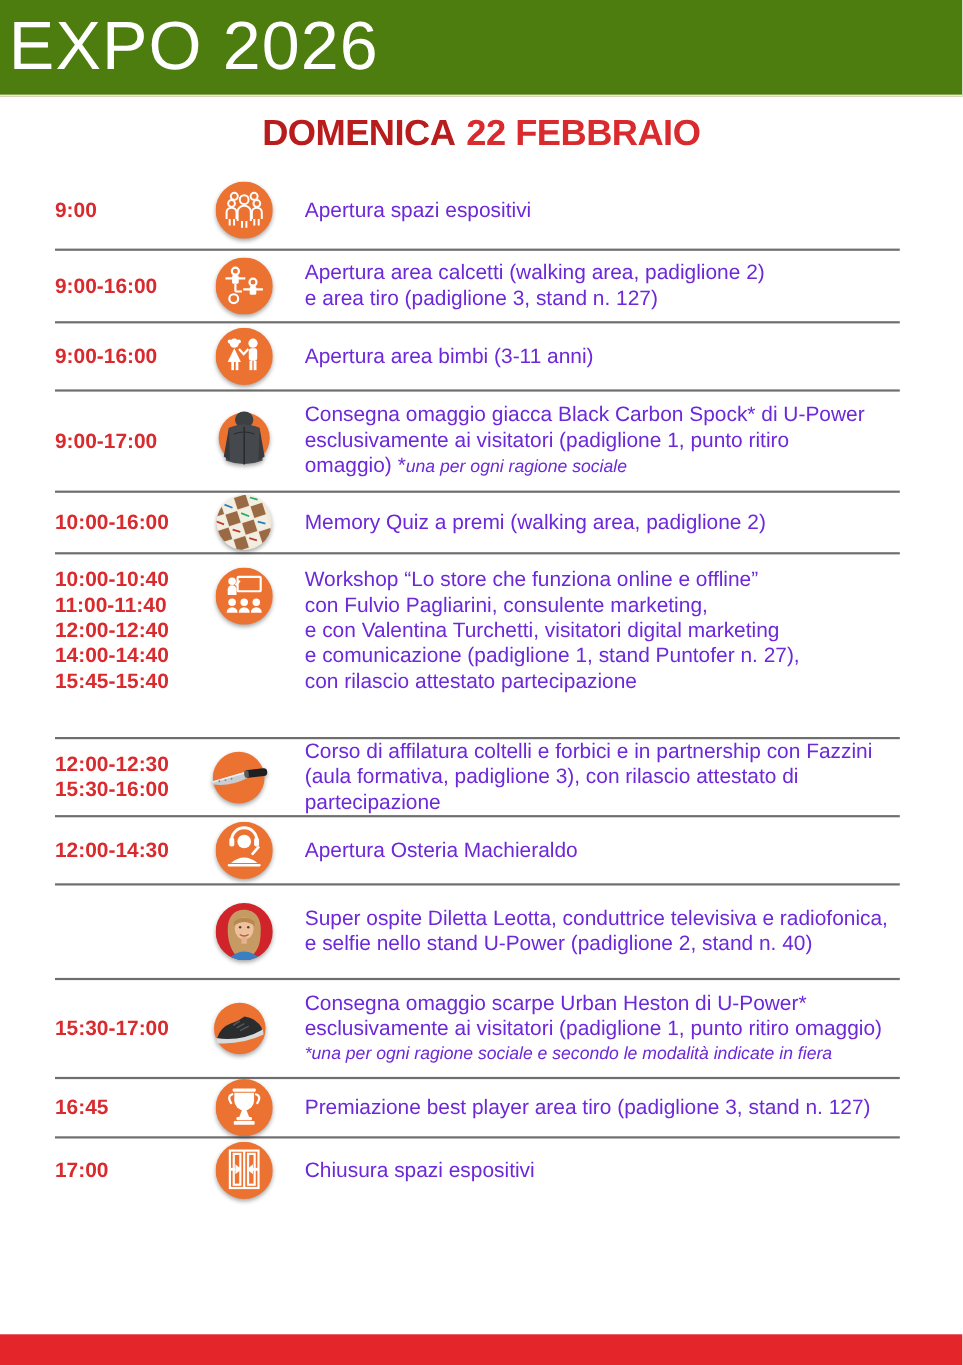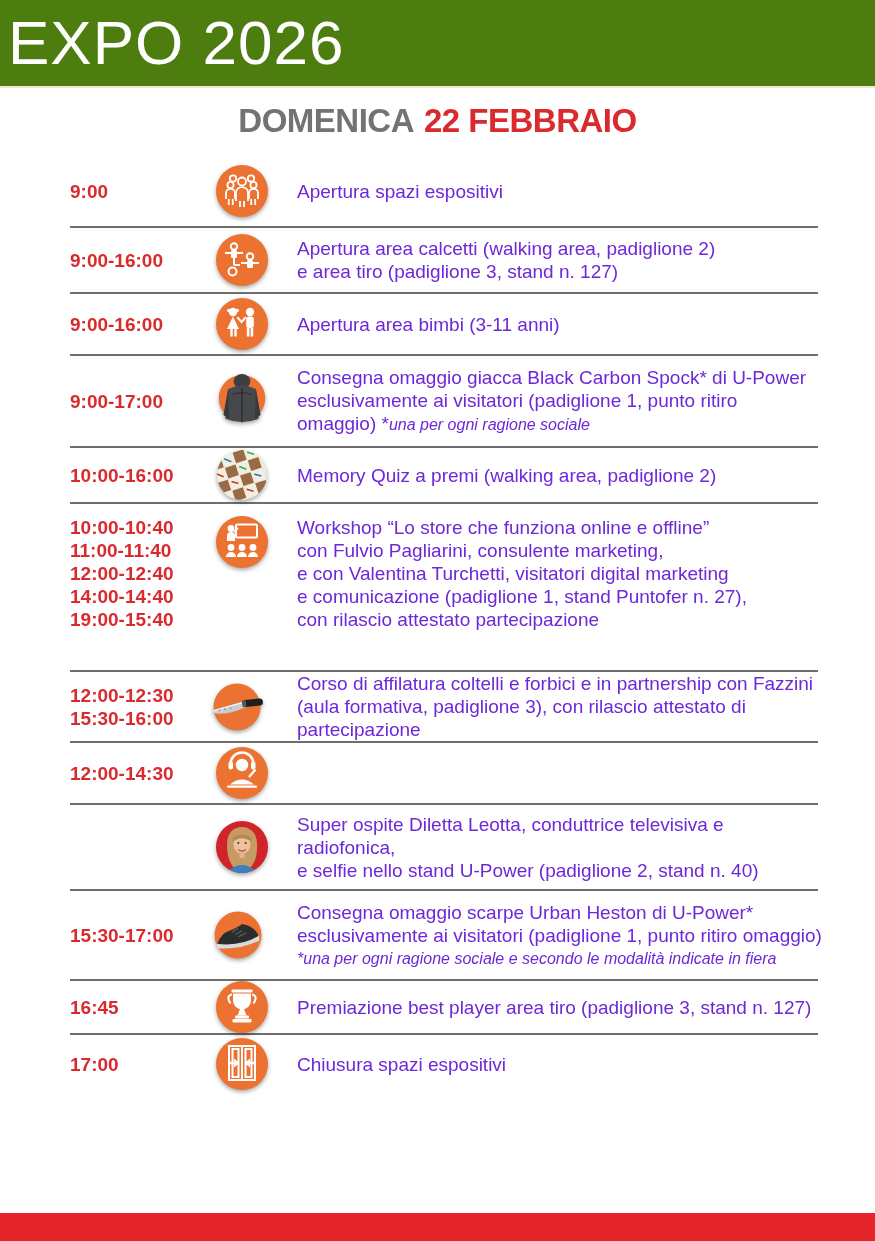--- a/index.html
+++ b/index.html
@@ -14,24 +14,24 @@
   }
   .banner .expo{
     color:#ffffff;font-size:62px;font-weight:400;letter-spacing:1px;
     padding-left:8px;line-height:86px;white-space:nowrap;
   }
   
   .page-title{
     margin-top:14px;text-align:center;font-size:33px;font-weight:bold;
     letter-spacing:-0.5px;white-space:nowrap;
   }
-  .page-title .day{color:#737373;margin-right:10px;}
+  .page-title .day{color:#b91c1c;margin-right:10px;}
   .page-title .date{color:#d92a2e;}
   
-  .schedule{margin-top:16px;padding-left:20px;}
+  .schedule{margin-top:16px;}
   .row{
     display:grid;grid-template-columns:146px 52px 1fr;
     align-items:center;padding-left:50px;padding-right:50px;
   }
   .row.top{align-items:start;padding-top:12px;padding-bottom:12px;}
   .time-col{color:#d92a2e;font-size:19px;font-weight:bold;line-height:23px;}
   .icon-col{display:flex;justify-content:center;align-items:center;}
   .icon-col svg{filter:drop-shadow(0 2px 2px rgba(0,0,0,0.35));}
   .text-col{padding-left:29px;color:#6d28d9;font-size:19px;line-height:23px;}
   .note{font-style:italic;font-size:16px;}
@@ -208,21 +208,21 @@
     </div>
   </div>
   <div class="divider"></div>
 
   <div class="row r6 top">
     <div class="time-col">
       <div>10:00-10:40</div>
       <div>11:00-11:40</div>
       <div>12:00-12:40</div>
       <div>14:00-14:40</div>
-      <div>19:00-15:40</div>
+      <div>15:45-15:40</div>
     </div>
     <div class="icon-col">
       <svg width="52" height="52" viewBox="0 0 52 52">
         <circle cx="26" cy="26" r="26" fill="#ec7232"></circle>
         <g fill="#fff">
           <circle cx="15" cy="12.5" r="3.4"></circle>
           <path d="M11,25 v-5 a4,4 0 0 1 8,0 v5 z"></path>
           <rect x="20" y="8.5" width="21" height="13" rx="1" fill="none" stroke="#fff" stroke-width="2"></rect>
           <path d="M18,16 L22,12" stroke="#fff" stroke-width="2"></path>
           <circle cx="15" cy="31.5" r="3.4"></circle>
@@ -280,20 +280,23 @@
         <g fill="#fff">
           <path d="M14.5,17 a11.5,11.5 0 0 1 23,0" fill="none" stroke="#fff" stroke-width="2.6"></path>
           <rect x="12.5" y="14.5" width="4.5" height="8" rx="2"></rect>
           <rect x="35" y="14.5" width="4.5" height="8" rx="2"></rect>
           <circle cx="26" cy="18" r="6.2"></circle>
           <path d="M14,37.5 Q26,27.5 38,37.5 Z"></path>
           <path d="M33,30 L39.5,22.5" stroke="#fff" stroke-width="2.4"></path>
           <rect x="11" y="38.5" width="30" height="2.2" rx="1"></rect>
         </g>
       </svg>
+    </div>
+    <div class="text-col">
+      <div>Apertura Osteria Machieraldo</div>
     </div>
   </div>
   <div class="divider"></div>
 
   <div class="row r9">
     <div class="time-col"></div>
     <div class="icon-col">
       <svg width="52" height="52" viewBox="0 0 52 52">
         <defs>
             <clipPath id="guestclip">

